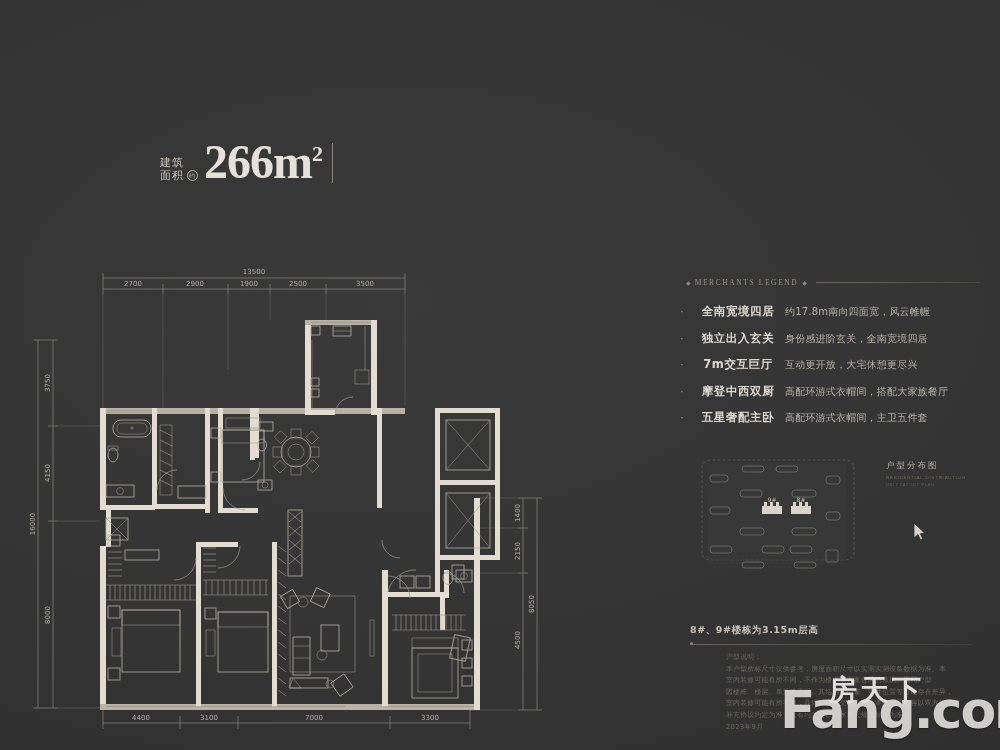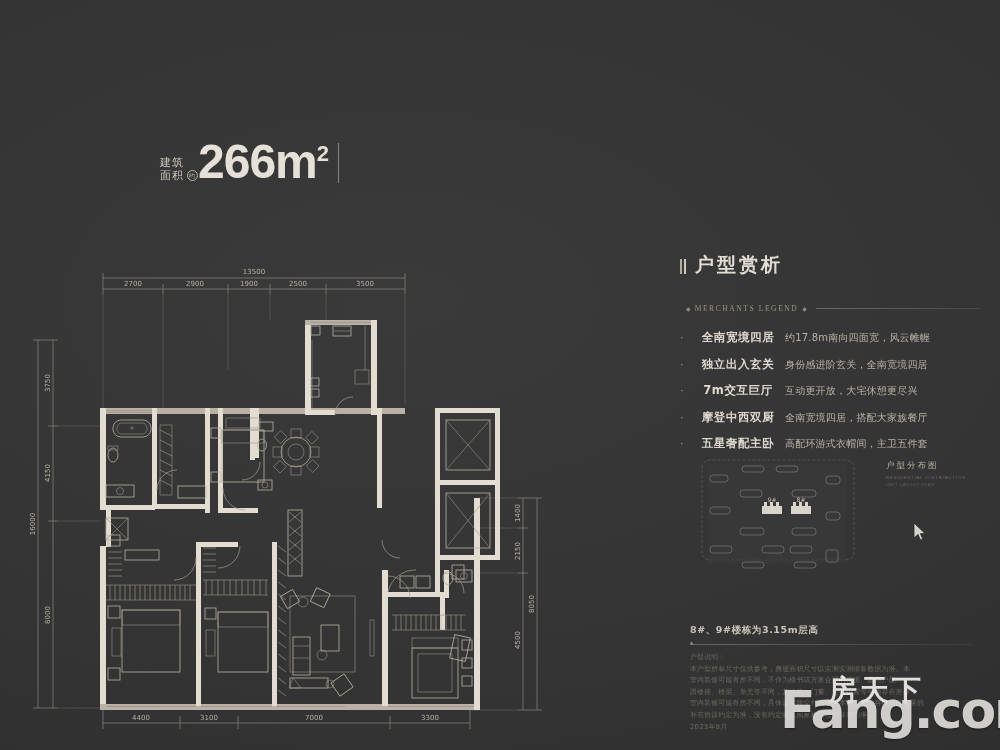--- a/index.html
+++ b/index.html
@@ -29,22 +29,22 @@
     padding-left:42px;
   }
   .hdr-small div{white-space:nowrap;}
   .hdr-dot{
     display:inline-block;width:9px;height:9px;border-radius:50%;
     border:1px solid #b9b2a6;color:#b9b2a6;font-size:6px;
     line-height:9px;text-align:center;margin-left:3px;vertical-align:1px;
   }
   .hdr-area{
     font-size:48px;font-weight:bold;letter-spacing:-1px;
-    color:#e6e1d8;line-height:48px;
-    font-family:Liberation Sans, sans-serif;
+    color:#e6e1d8;line-height:48px;margin-left:6px;
+    font-family:Liberation Serif, serif;
   }
   .hdr-area sup{font-size:22px;vertical-align:super;line-height:0;}
   .hdr-sep{
     width:1px;height:40px;background:#8b867d;margin:0 12px 3px 10px;
   }
   .hdr-rooms{
     font-size:23px;letter-spacing:2px;color:#ddd8cf;
     padding-bottom:4px;font-weight:500;
     font-family:"DejaVu Sans",sans-serif;
   }
@@ -128,21 +128,21 @@
   }
   #note-rule:before{
     content:"";position:absolute;left:0;top:-2px;width:3px;height:3px;
     background:#8d877d;border-radius:50%;
   }
   #disclaimer{
     position:absolute;left:10px;top:400px;width:290px;
     font-size:6.8px;line-height:11.6px;color:#6d6962;letter-spacing:.3px;
     font-family:"DejaVu Sans",sans-serif;
   }
-  #disclaimer .t{display:block;}
+  #disclaimer .t{display:block;margin-left:36px;}
 
   
   #watermark{
     position:absolute;left:780px;top:668px;
     width:230px;height:70px;pointer-events:none;
   }
   #wm-fang{
     position:absolute;left:0;top:12px;
     font-size:52px;font-weight:bold;letter-spacing:-2px;
     color:rgba(232,230,226,.88);
@@ -596,24 +596,20 @@
           <line x1="301" y1="300" x2="289" y2="310"></line>
           <line x1="289" y1="314" x2="301" y2="324"></line>
           <line x1="301" y1="314" x2="289" y2="324"></line>
         </g>
       </g>
     </svg>
   </div>
 
   <div id="right">
 
-    <div id="panel-title">
-      <span class="title-bars"><i></i><i></i></span>
-      <span>户型赏析</span>
-    </div>
 
     <div id="panel-sub">
       <span class="diam">◆</span>
       <span class="eng">MERCHANTS LEGEND</span>
       <span class="diam">◆</span>
       <span class="rule"></span>
     </div>
 
     <div id="features">
       <div class="feat">
@@ -627,21 +623,21 @@
         <span class="v">身份感进阶玄关，全南宽境四居</span>
       </div>
       <div class="feat">
         <span class="bullet">·</span>
         <span class="k">7m交互巨厅</span>
         <span class="v">互动更开放，大宅休憩更尽兴</span>
       </div>
       <div class="feat">
         <span class="bullet">·</span>
         <span class="k">摩登中西双厨</span>
-        <span class="v">全南宽境四居，搭配大家族餐厅</span>
+        <span class="v">高配环游式衣帽间，搭配大家族餐厅</span>
       </div>
       <div class="feat">
         <span class="bullet">·</span>
         <span class="k">五星奢配主卧</span>
         <span class="v">高配环游式衣帽间，主卫五件套</span>
       </div>
     </div>
 
     <div id="siteplan">
       <svg id="site-svg" width="290" height="120" viewBox="0 0 290 120">

